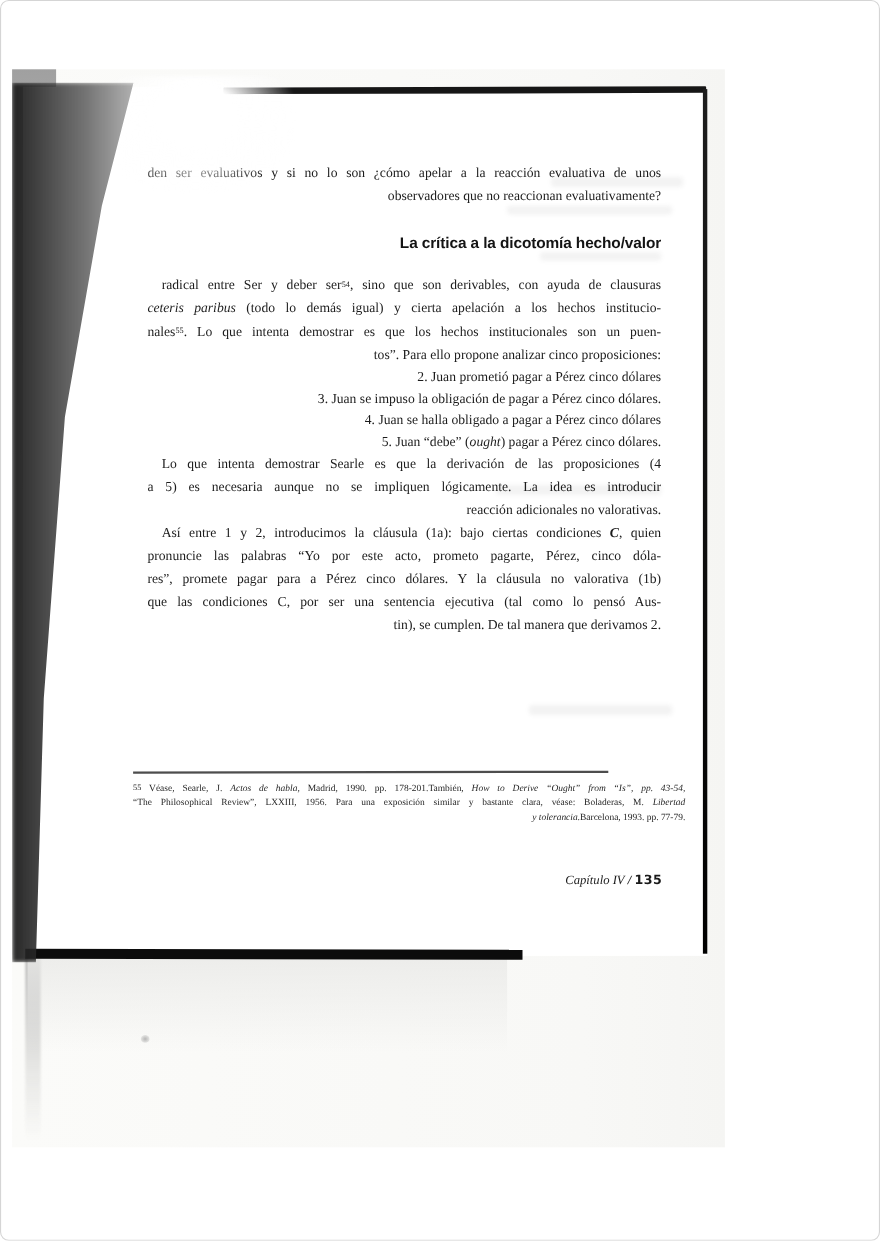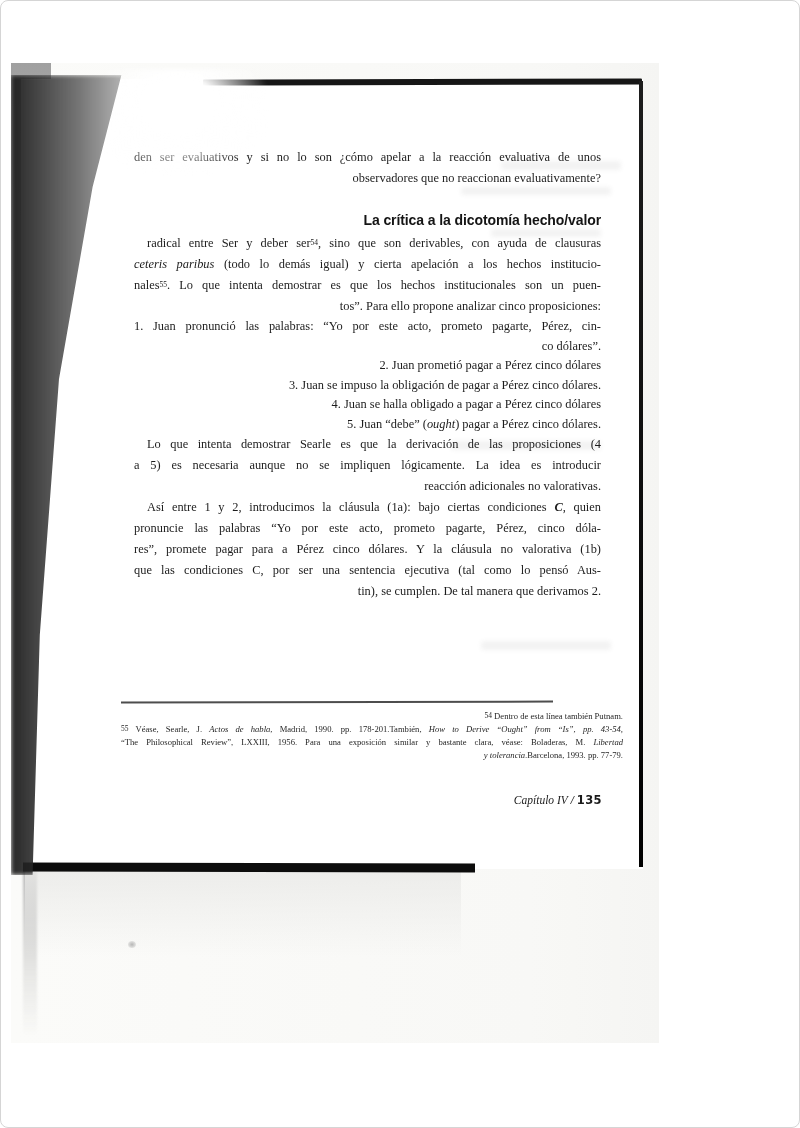--- a/index.html
+++ b/index.html
@@ -33,21 +33,21 @@
     background:linear-gradient(to bottom,#bcbcbc,#e6e6e4 60%,rgba(247,247,245,0));filter:blur(1px);}
   .up-blob{position:absolute;left:14px;top:806px;width:436px;height:88px;
     background:linear-gradient(to bottom,#eaeae8,rgba(250,250,248,0));opacity:.85;}
   .mark-a{position:absolute;left:117px;top:878px;width:8px;height:7px;border-radius:50%;
     background:radial-gradient(#9a9a9a,rgba(154,154,154,0));opacity:.7;}
   
   .col{position:absolute;left:113px;top:68px;width:467px;z-index:2;color:#1c1c1c;font-size:12.4px;}
   .ln{line-height:21px;white-space:nowrap;text-align:right;}
   .ln.jl{text-align:justify;text-align-last:justify;}
   .ln.cont{padding-left:17px;}
-  .blk.h{margin-top:22px;margin-bottom:4px;}
+  .blk.h{margin-top:22px;margin-bottom:20px;}
   .blk.h .ln{font-family:"Liberation Sans",sans-serif;font-weight:bold;font-size:14px;
     letter-spacing:-0.1px;color:#141414;line-height:18px;}
   .blk.p.ind .ln:first-child{text-indent:13px;}
   .blk.li .ln{line-height:19.5px;}
   .i{font-style:italic;}
   .bi{font-style:italic;font-weight:bold;}
   .sup{font-size:7.5px;vertical-align:top;position:relative;top:-1px;}
   
   .footnotes{position:absolute;left:100px;top:622px;width:502px;z-index:2;color:#262626;font-size:8.6px;}
   .fn-rule{width:432px;height:2px;background:#4d4d4d;margin-bottom:7px;transform:rotate(-0.1deg);}
@@ -92,24 +92,20 @@
           <div class="blk h">
             <div class="ln"><span>La crítica a la dicotomía hecho/valor</span></div>
           </div>
           <div class="blk p ind">
             <div class="ln jl"><span>radical entre Ser y deber ser</span><span class="sup">54</span><span>, sino que son derivables, con ayuda de clausuras</span></div>
             <div class="ln jl"><span class="i">ceteris paribus</span><span> (todo lo demás igual) y cierta apelación a los hechos institucio-</span></div>
             <div class="ln jl"><span>nales</span><span class="sup">55</span><span>. Lo que intenta demostrar es que los hechos institucionales son un puen-</span></div>
             <div class="ln"><span>tos”. Para ello propone analizar cinco proposiciones:</span></div>
           </div>
           <div class="blk li">
-            <div class="ln jl"><span>1. Juan pronunció las palabras: “Yo por este acto, prometo pagarte, Pérez, cin-</span></div>
-            <div class="ln cont"><span>co dólares”.</span></div>
-          </div>
-          <div class="blk li">
             <div class="ln"><span>2. Juan prometió pagar a Pérez cinco dólares</span></div>
           </div>
           <div class="blk li">
             <div class="ln"><span>3. Juan se impuso la obligación de pagar a Pérez cinco dólares.</span></div>
           </div>
           <div class="blk li">
             <div class="ln"><span>4. Juan se halla obligado a pagar a Pérez cinco dólares</span></div>
           </div>
           <div class="blk li">
             <div class="ln"><span>5. Juan “debe” (</span><span class="i">ought</span><span>) pagar a Pérez cinco dólares.</span></div>
@@ -125,23 +121,20 @@
             <div class="ln jl"><span>res”, promete pagar para a Pérez cinco dólares. Y la cláusula no valorativa (1b)</span></div>
             <div class="ln jl"><span>que las condiciones C, por ser una sentencia ejecutiva (tal como lo pensó Aus-</span></div>
             <div class="ln"><span>tin), se cumplen. De tal manera que derivamos 2.</span></div>
           </div>
         </div>
 
       <div class="footnotes">
         <div class="fn-rule"></div>
         <div>
             <div class="blk fn">
-              <div class="ln"><span class="sup">54</span><span>  Dentro de esta línea también Putnam.</span></div>
-            </div>
-            <div class="blk fn">
               <div class="ln jl"><span class="sup">55</span><span> Véase, Searle, J. </span><span class="i">Actos de habla</span><span>, Madrid, 1990. pp. 178-201.También, </span><span class="i">How to Derive “Ought” from “Is”</span><span>, </span><span class="i">pp. 43-54,</span></div>
               <div class="ln jl"><span>“The Philosophical Review”, LXXIII, 1956. Para una exposición similar y bastante clara, véase: Boladeras, M. </span><span class="i">Libertad</span></div>
               <div class="ln"><span class="i">y tolerancia.</span><span>Barcelona, 1993. pp. 77-79.</span></div>
             </div>
           </div>
       </div>
 
       <div class="pagefooter">
         <span class="pf-ch">Capítulo IV</span><span class="pf-sep"> / </span><span class="pf-num">135</span>
       </div>

